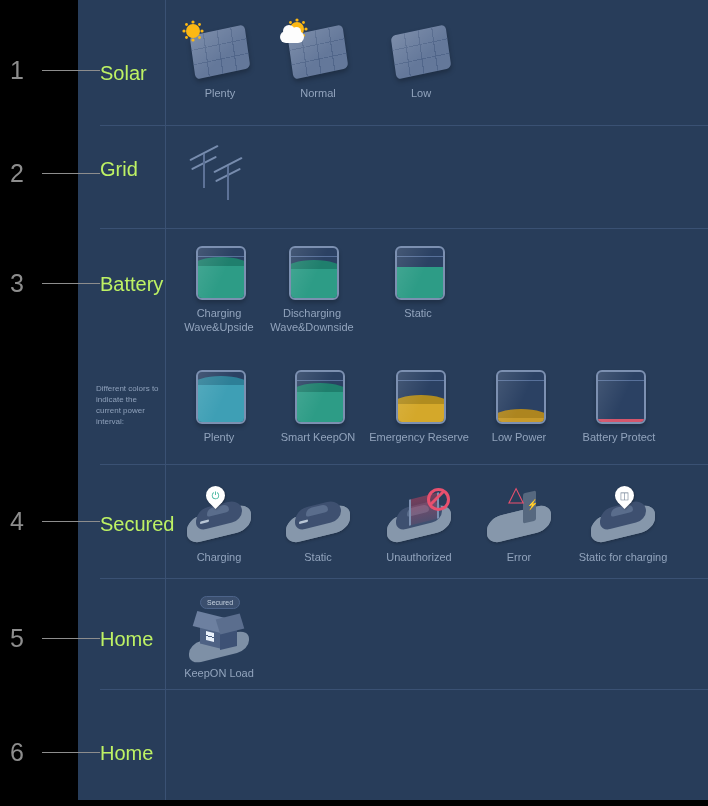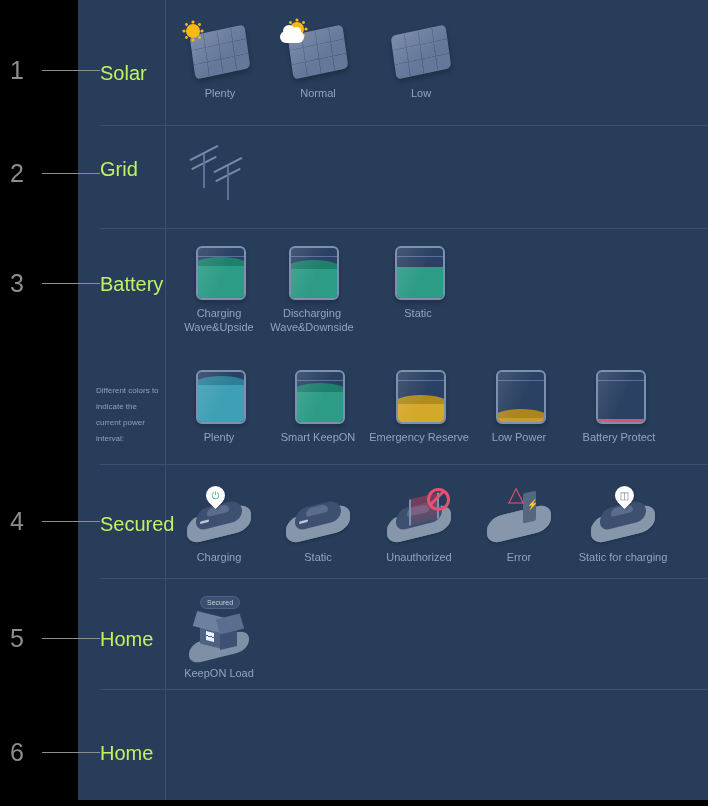--- a/index.html
+++ b/index.html
@@ -42,21 +42,21 @@
 
   
   .hrule{
     position:absolute;left:100px;width:608px;height:1px;
     background:#3a5173;
   }
 
   
   .note{
     position:absolute;left:96px;width:68px;
-    color:#8ea0ba;font-size:8px;line-height:16px;
+    color:#8ea0ba;font-size:8px;line-height:11px;
   }
 
   
   .cell{position:absolute;width:100px;text-align:center;}
   .cell .art{position:relative;width:100px;height:62px;margin:0 auto;}
   .caption{
     color:#92a4bd;font-size:11px;line-height:14px;
     margin-top:2px;white-space:nowrap;
   }
   .caption.wrap{white-space:normal;}

